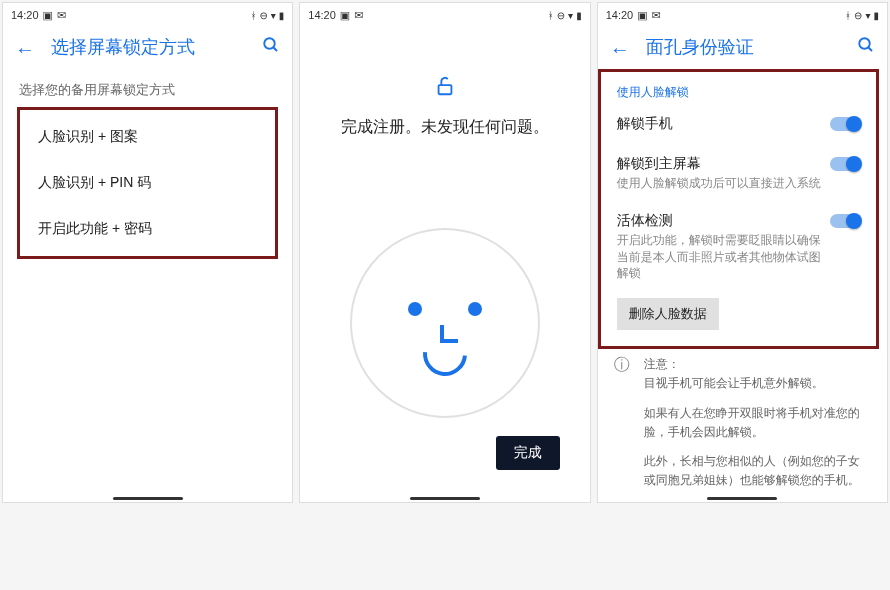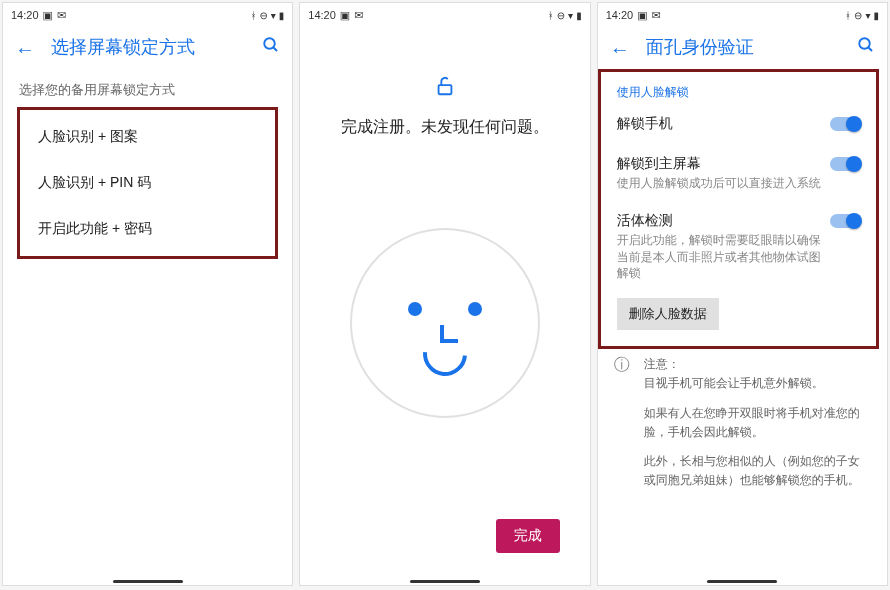--- a/index.html
+++ b/index.html
@@ -1,17 +1,17 @@
 <!DOCTYPE html>
 <html><head>
   <meta charset="utf-8">
   <style>
     * { margin: 0; padding: 0; box-sizing: border-box; font-family: -apple-system, "Helvetica Neue", Arial, sans-serif; }
     body { background: #f5f5f5; width: 890px; height: 590px; display: flex; gap: 6px; padding: 2px; }
-    .phone { background: #fff; width: 293px; height: 584px; border: 1px solid #ddd; position: relative; overflow: hidden; }
+    .phone { background: #fff; width: 293px; height: 501px; border: 1px solid #ddd; position: relative; overflow: hidden; }
     .status-bar { height: 22px; padding: 2px 8px 0 8px; font-size: 11px; color: #333; display: flex; justify-content: space-between; align-items: center; }
     .status-left { display: flex; align-items: center; gap: 4px; }
     .status-right { display: flex; align-items: center; gap: 3px; font-size: 10px; }
     .app-bar { height: 44px; display: flex; align-items: center; padding: 0 12px; gap: 16px; }
     .app-bar-title { color: #1a73e8; font-size: 18px; flex: 1; }
     .back-arrow { color: #1a73e8; font-size: 20px; cursor: pointer; }
     .search-icon { color: #1a73e8; font-size: 16px; cursor: pointer; }
     .section-label { color: #666; font-size: 13px; padding: 12px 16px 8px 16px; }
     .highlight-box { border: 3px solid #7a1a1a; margin: 0 14px; padding: 4px 0; }
     .list-item { padding: 14px 18px; font-size: 14px; color: #222; cursor: pointer; }
@@ -19,21 +19,21 @@
 
     .reg-content { text-align: center; padding-top: 50px; }
     .lock-icon { color: #1a73e8; font-size: 22px; margin-bottom: 14px; }
     .reg-text { font-size: 16px; color: #222; }
     .face-circle { width: 190px; height: 190px; border: 2px solid #e0e0e0; border-radius: 50%; margin: 90px auto 0; position: relative; }
     .face-eye { width: 14px; height: 14px; background: #1a73e8; border-radius: 50%; position: absolute; top: 72px; }
     .face-eye.left { left: 56px; }
     .face-eye.right { right: 56px; }
     .face-nose { position: absolute; width: 18px; height: 18px; border-left: 4px solid #1a73e8; border-bottom: 4px solid #1a73e8; top: 95px; left: 88px; }
     .face-mouth { position: absolute; width: 44px; height: 44px; border: 4px solid transparent; border-bottom-color: #1a73e8; border-left-color: #1a73e8; border-radius: 50%; bottom: 40px; left: 50%; transform: translateX(-50%) rotate(-40deg); }
-    .done-btn { position: absolute; bottom: 32px; right: 30px; background: #be185d; color: #fff; font-size: 14px; padding: 8px 18px; border-radius: 3px; cursor: pointer; border: none; }
+    .done-btn { position: absolute; bottom: 32px; right: 30px; background: #0f172a; color: #fff; font-size: 14px; padding: 8px 18px; border-radius: 3px; cursor: pointer; border: none; }
 
     .section-header-blue { color: #1a73e8; font-size: 12px; padding: 10px 16px 4px 16px; }
     .setting-row { padding: 10px 16px; display: flex; align-items: flex-start; }
     .setting-main { flex: 1; }
     .setting-title { font-size: 14px; color: #222; margin-bottom: 2px; }
     .setting-desc { font-size: 12px; color: #888; line-height: 1.4; }
     .switch { position: relative; width: 30px; height: 14px; background: #9ac1f0; border-radius: 8px; margin-top: 2px; flex-shrink: 0; cursor: pointer; }
     .switch::after { content: ""; position: absolute; width: 16px; height: 16px; background: #1a73e8; border-radius: 50%; top: -1px; right: -2px; box-shadow: 0 1px 2px rgba(0,0,0,0.3); }
     .delete-btn { background: #e0e0e0; color: #222; font-size: 13px; padding: 7px 12px; border: none; margin: 6px 16px 14px; cursor: pointer; }
     .info-row { display: flex; padding: 6px 16px; gap: 14px; }

